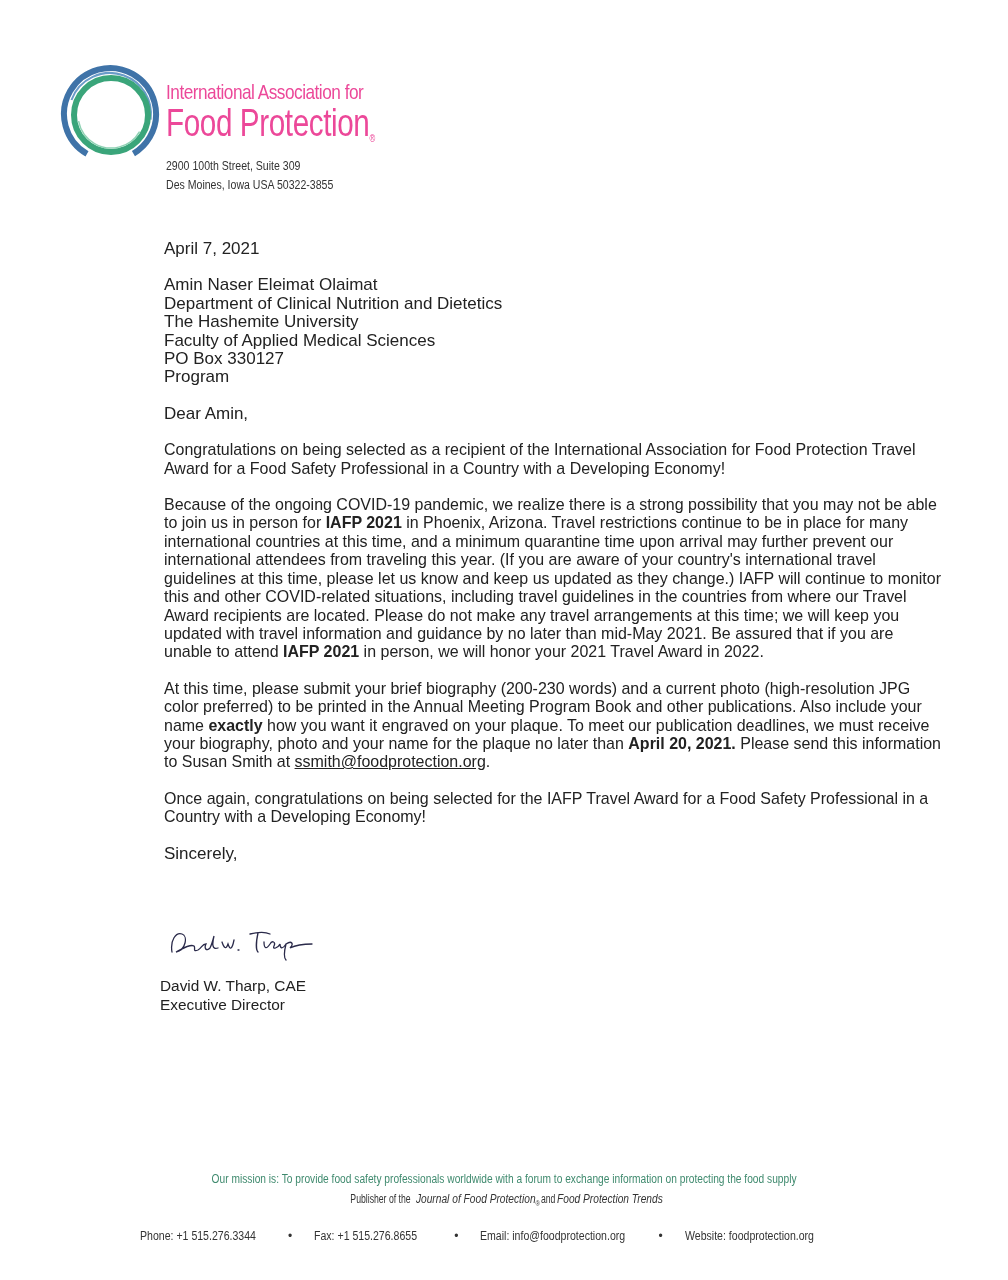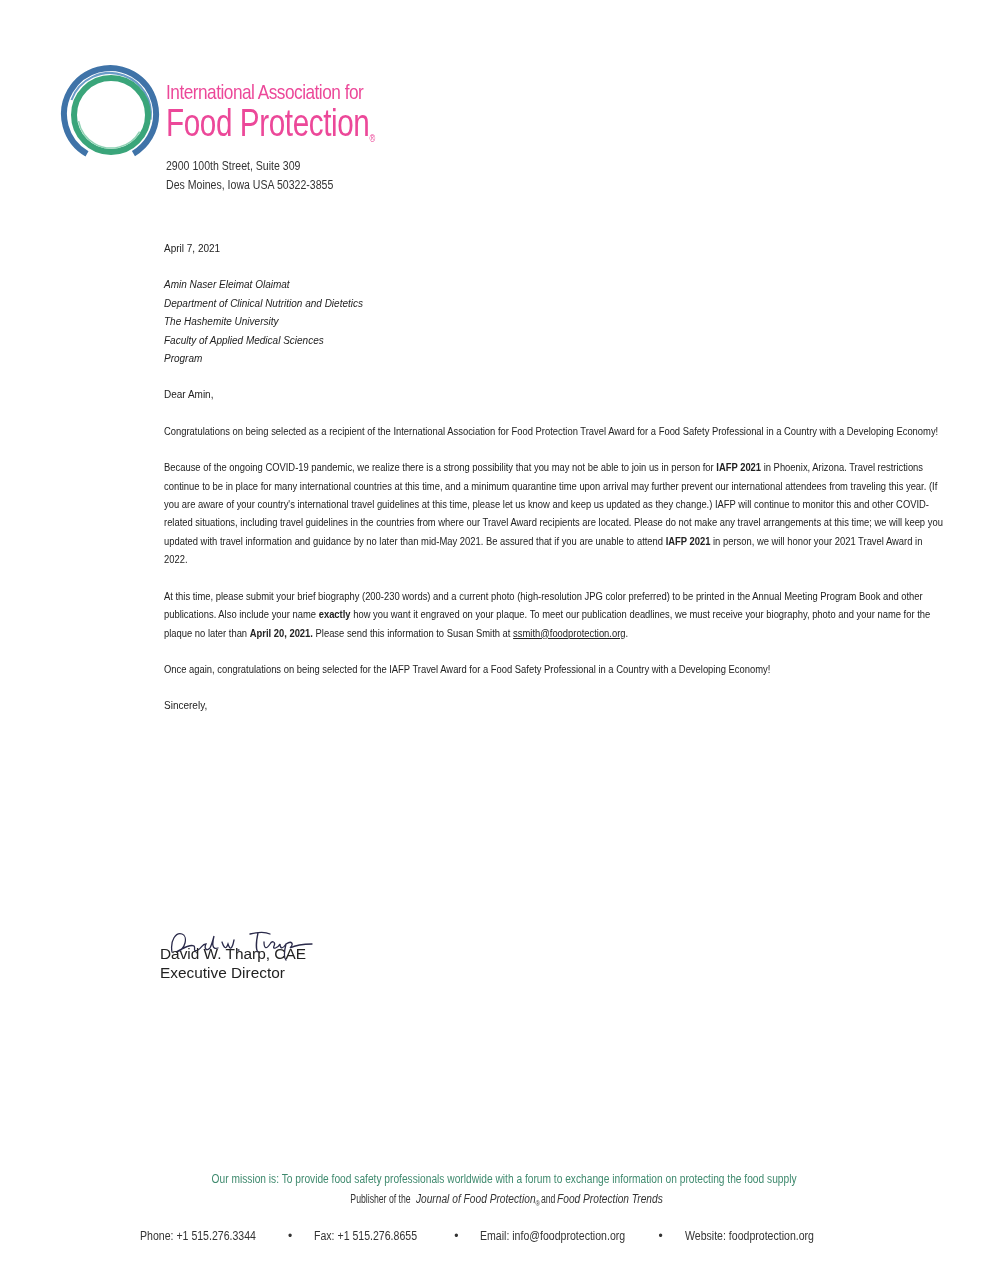--- a/index.html
+++ b/index.html
@@ -6,31 +6,31 @@
     body {
       width: 1008px; height: 1280px; position: relative; overflow: hidden;
       font-family: "Liberation Sans", sans-serif; color: #222;
     }
     .logo { position: absolute; left: 58px; top: 62px; width: 104px; height: 104px; }
     .org { position: absolute; left: 166px; top: 80px; font-family: "Liberation Sans", sans-serif; color: #ec4899; }
     .org-line1 { font-size: 21px; letter-spacing: -0.6px; transform: scaleX(0.82); transform-origin: left; white-space: nowrap; line-height: 24px; }
     .org-line2 { font-size: 38px; letter-spacing: -0.5px; transform: scaleX(0.78); transform-origin: left; white-space: nowrap; line-height: 38px; margin-top: 0px; }
     .org-line2 sup { font-size: 10px; vertical-align: -6px; }
     .address { position: absolute; left: 166px; top: 157px; font-size: 12px; line-height: 19px; color: #333; transform: scaleX(0.88); transform-origin: left; white-space: nowrap; }
-    .letter { position: absolute; left: 164px; top: 240px; width: 780px; font-size: 10px; line-height: 18.4px; color: #222; }
+    .letter { position: absolute; left: 164px; top: 240px; width: 780px; font-size: 17px; line-height: 18.4px; color: #222; }
     .letter p { margin: 0 0 18px 0; }
     .date { margin-bottom: 18px; }
-    .recipient div { white-space: nowrap; font-style: italic; }
+    .recipient div { white-space: nowrap; }
     .recipient { margin-bottom: 18px; }
     .body-text { transform: scaleX(0.94); transform-origin: left; width: 830px; }
     b { font-weight: bold; }
     a.email { color: #222; text-decoration: underline; }
     .closing { margin-top: 0; }
     .signature { position: absolute; left: 166px; top: 922px; width: 150px; height: 40px; }
-    .signer { position: absolute; left: 160px; top: 944px; font-size: 15.4px; line-height: 19px; color: #222; }
+    .signer { position: absolute; left: 160px; top: 976px; font-size: 15.4px; line-height: 19px; color: #222; }
     .footer-mission { position: absolute; left: 0; width: 1008px; top: 1172px; text-align: center; font-size: 12px; color: #3f8a6e; white-space: nowrap; }
     .footer-mission span, .footer-publisher span { display: inline-block; transform: scaleX(0.85); }
     .footer-publisher { position: absolute; left: 0; width: 1008px; top: 1192px; text-align: center; font-size: 12px; color: #333; white-space: nowrap; }
     .footer-contact { position: absolute; left: 140px; top: 1229px; font-size: 12px; color: #333; white-space: nowrap; display: flex; }
     .footer-contact .item { display: inline-block; transform: scaleX(0.88); transform-origin: left; }
     .footer-contact .bullet { display: inline-block; margin: 0 22px 0 0; }
   </style>
 </head>
 <body>
 
@@ -51,20 +51,21 @@
   <div>Des Moines, Iowa USA 50322-3855</div>
 </div>
 
 <div class="letter">
   <div class="date">April 7, 2021</div>
   <div class="recipient">
     <div>Amin Naser Eleimat Olaimat</div>
     <div>Department of Clinical Nutrition and Dietetics</div>
     <div>The Hashemite University</div>
     <div>Faculty of Applied Medical Sciences</div>
+    <div>PO Box 330127</div>
     <div>Program</div>
   </div>
   <p>Dear Amin,</p>
   <div class="body-text">
     <p>Congratulations on being selected as a recipient of the International Association for Food Protection Travel Award for a Food Safety Professional in a Country with a Developing Economy!</p>
     <p><span>Because of the ongoing COVID-19 pandemic, we realize there is a strong possibility that you may not be able to join us in person for </span><b>IAFP 2021</b><span> in Phoenix, Arizona. Travel restrictions continue to be in place for many international countries at this time, and a minimum quarantine time upon arrival may further prevent our international attendees from traveling this year. (If you are aware of your country's international travel guidelines at this time, please let us know and keep us updated as they change.) IAFP will continue to monitor this and other COVID-related situations, including travel guidelines in the countries from where our Travel Award recipients are located. Please do not make any travel arrangements at this time; we will keep you updated with travel information and guidance by no later than mid-May 2021. Be assured that if you are unable to attend </span><b>IAFP 2021</b><span> in person, we will honor your 2021 Travel Award in 2022.</span></p>
     <p><span>At this time, please submit your brief biography (200-230 words) and a current photo (high-resolution JPG color preferred) to be printed in the Annual Meeting Program Book and other publications. Also include your name </span><b>exactly</b><span> how you want it engraved on your plaque. To meet our publication deadlines, we must receive your biography, photo and your name for the plaque no later than </span><b>April 20, 2021.</b><span> Please send this information to Susan Smith at </span><a class="email">ssmith@foodprotection.org</a><span>.</span></p>
     <p>Once again, congratulations on being selected for the IAFP Travel Award for a Food Safety Professional in a Country with a Developing Economy!</p>
   </div>
   <div class="closing">Sincerely,</div>

